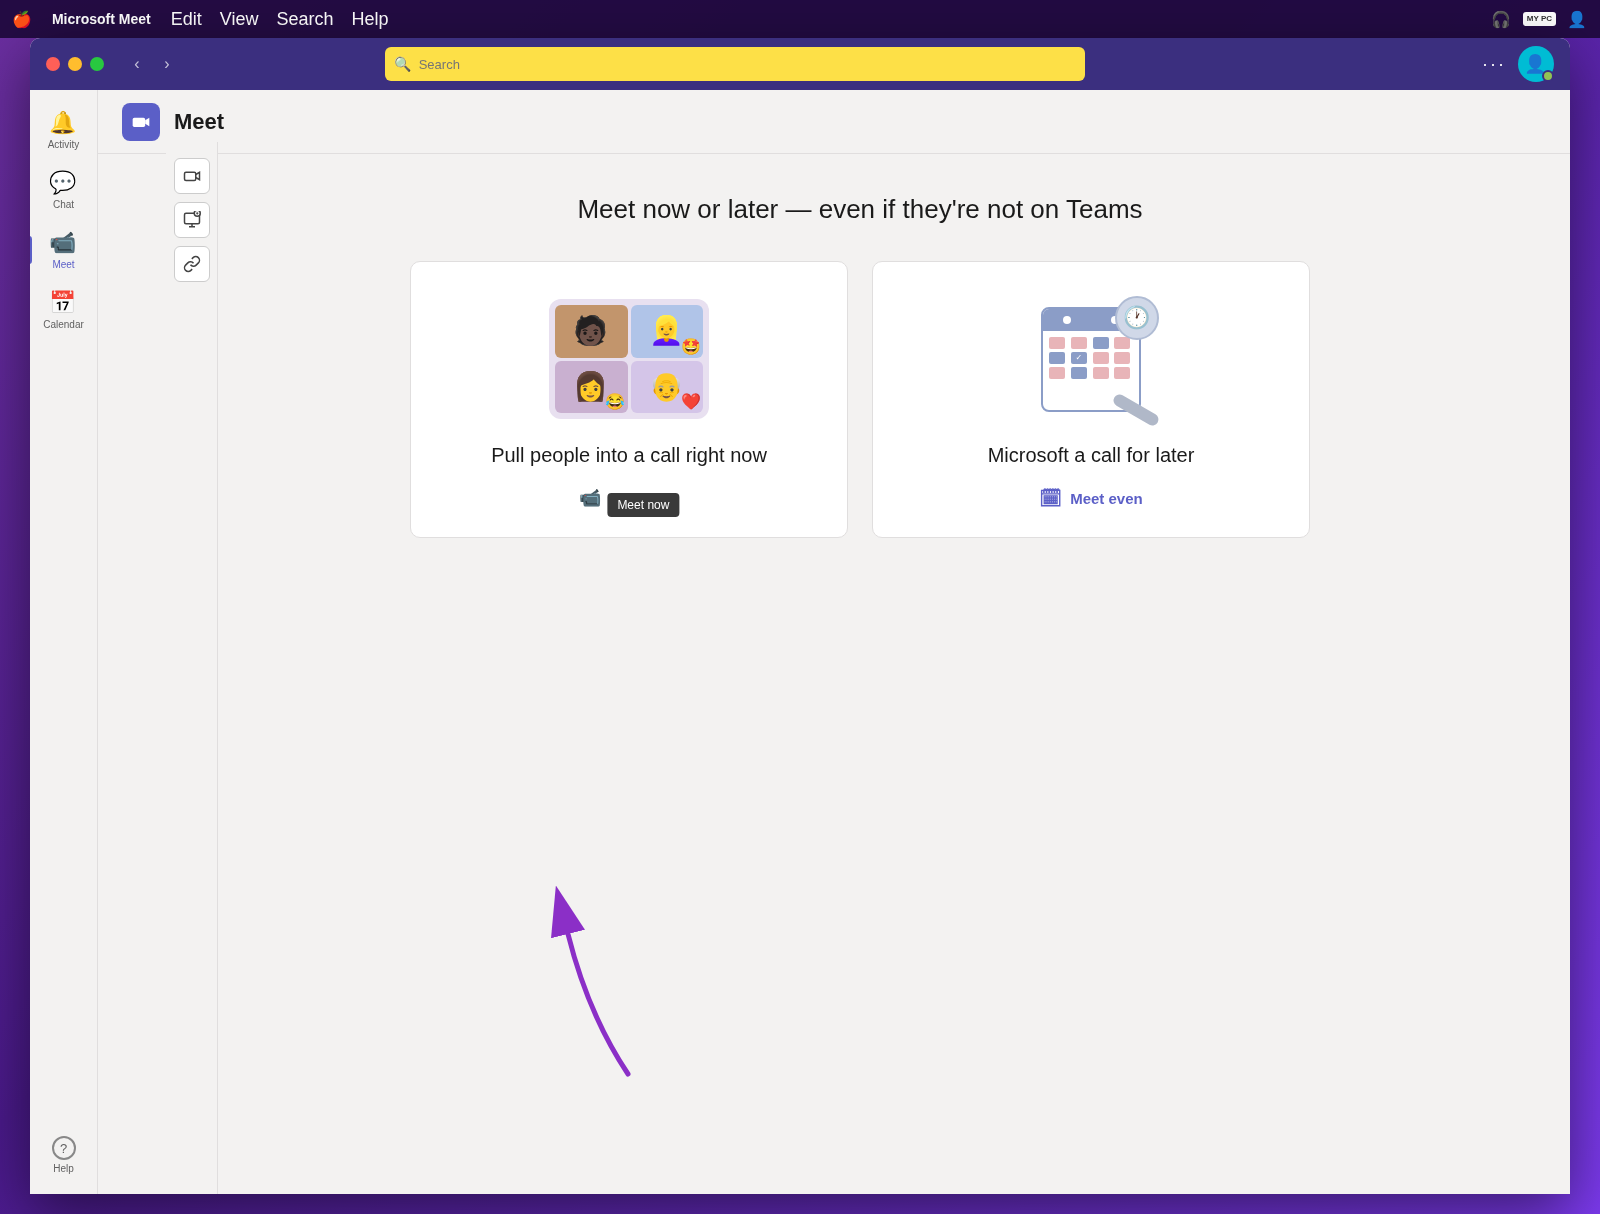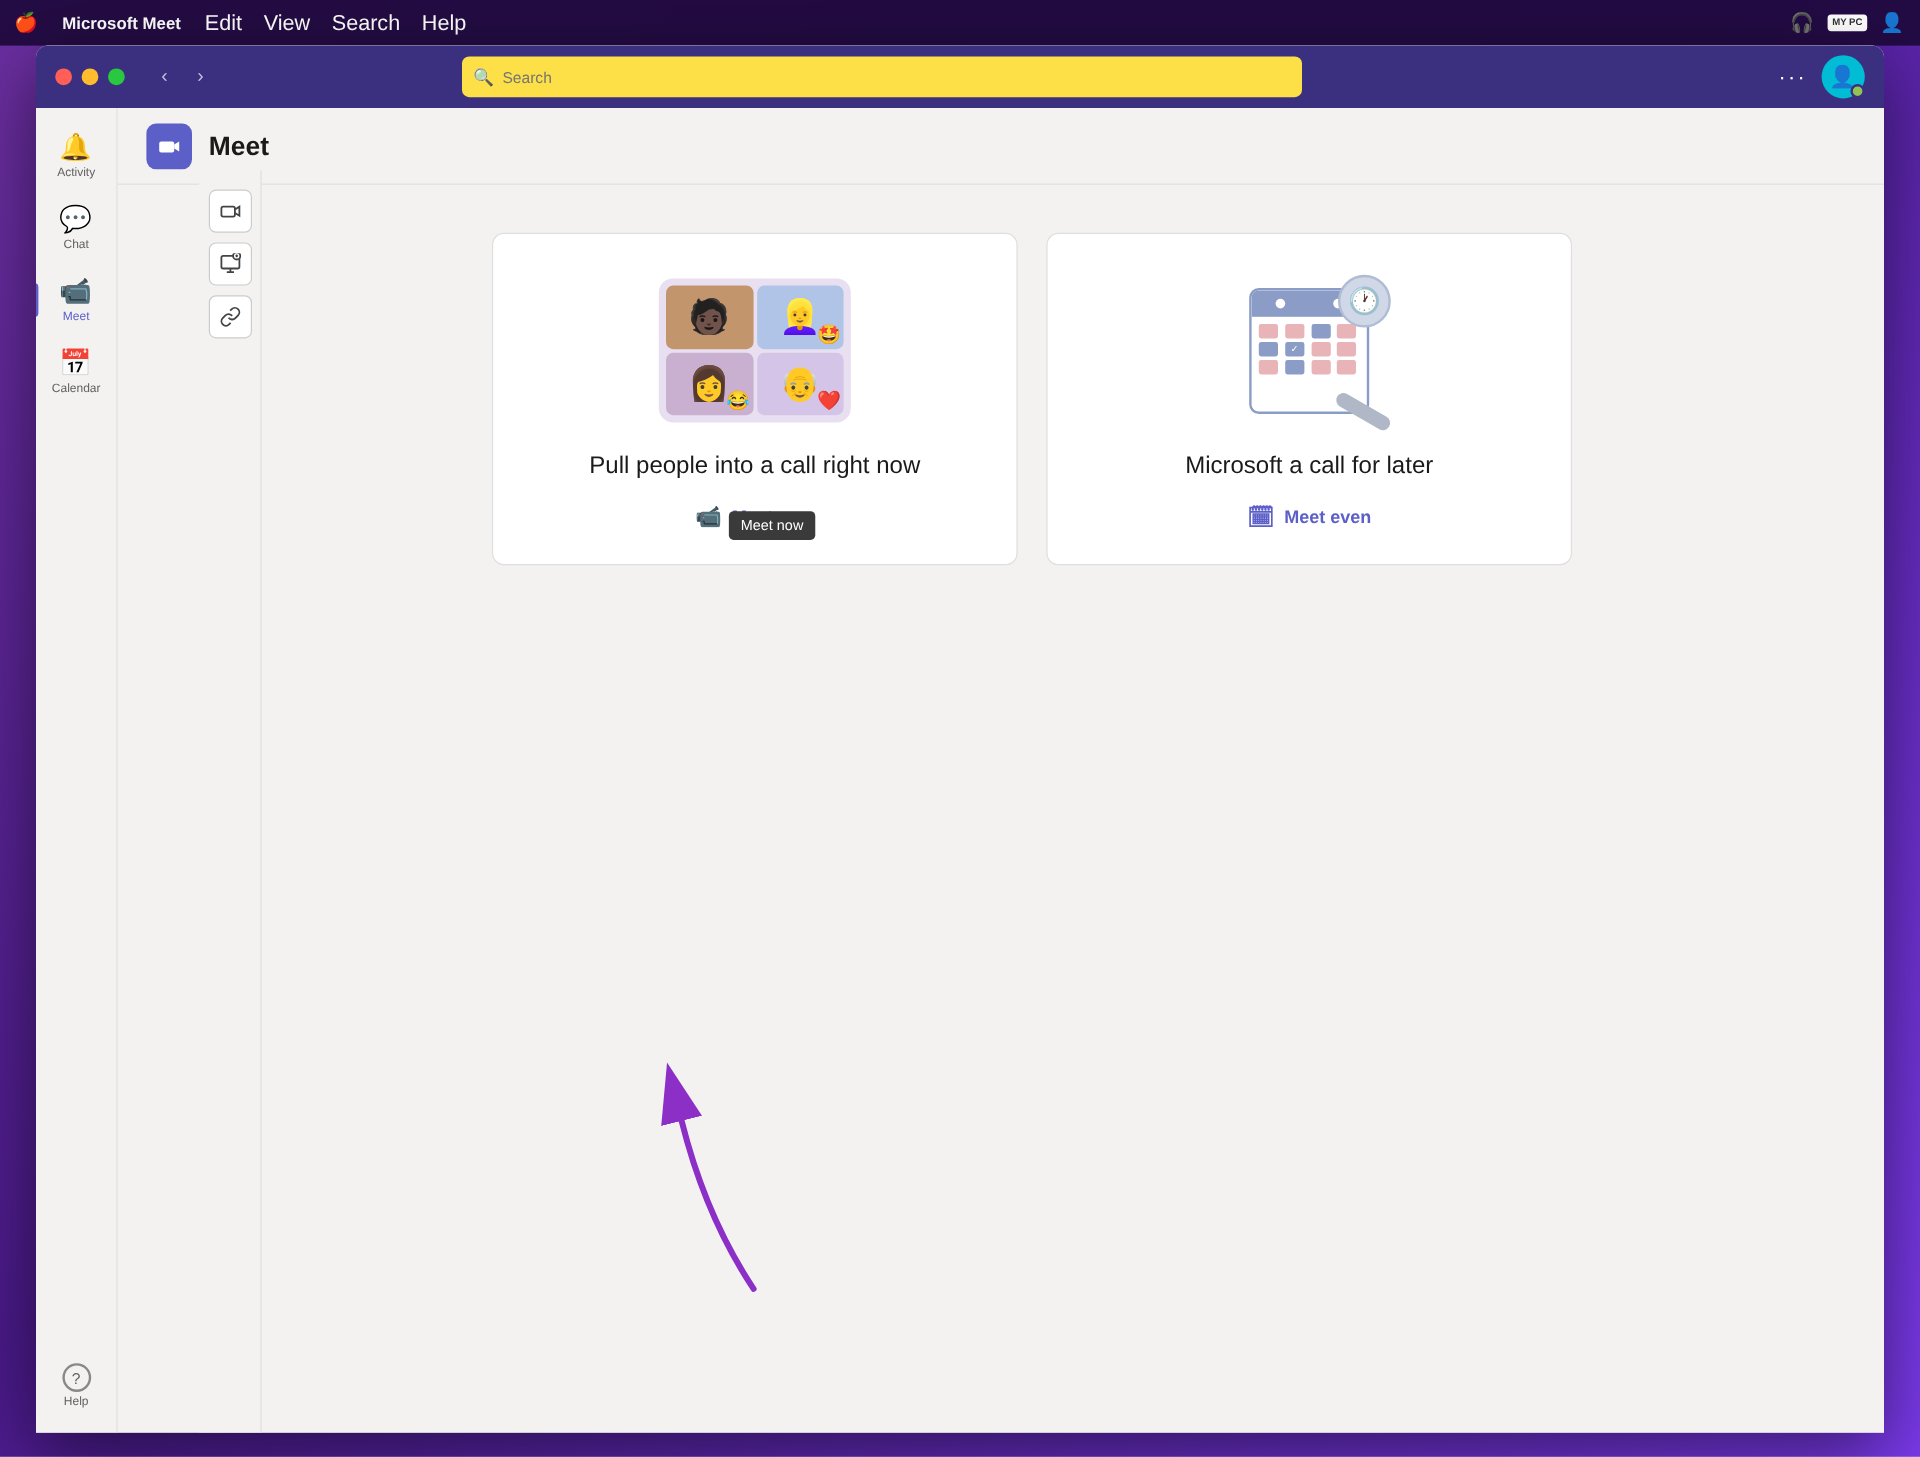--- a/index.html
+++ b/index.html
@@ -617,20 +617,21 @@
           <div class="page-icon">
             <svg width="20" height="20" viewBox="0 0 24 24" fill="white">
               <rect x="2" y="7" width="15" height="11" rx="2"></rect>
               <path d="M17 10l5-3v10l-5-3" fill="white"></path>
             </svg>
           </div>
           <h1 class="page-title">Meet</h1>
         </div>
 
         <div class="content-body">
+          <p class="tagline">Meet now or later — even if they're not on Teams</p>
 
           <div class="cards-row">
 
             <div class="card">
               <div class="card-illustration">
                 <div class="video-grid">
                   <div class="video-cell vc1">
                     <span class="avatar-face">🧑🏿</span>
                   </div>
                   <div class="video-cell vc2">

